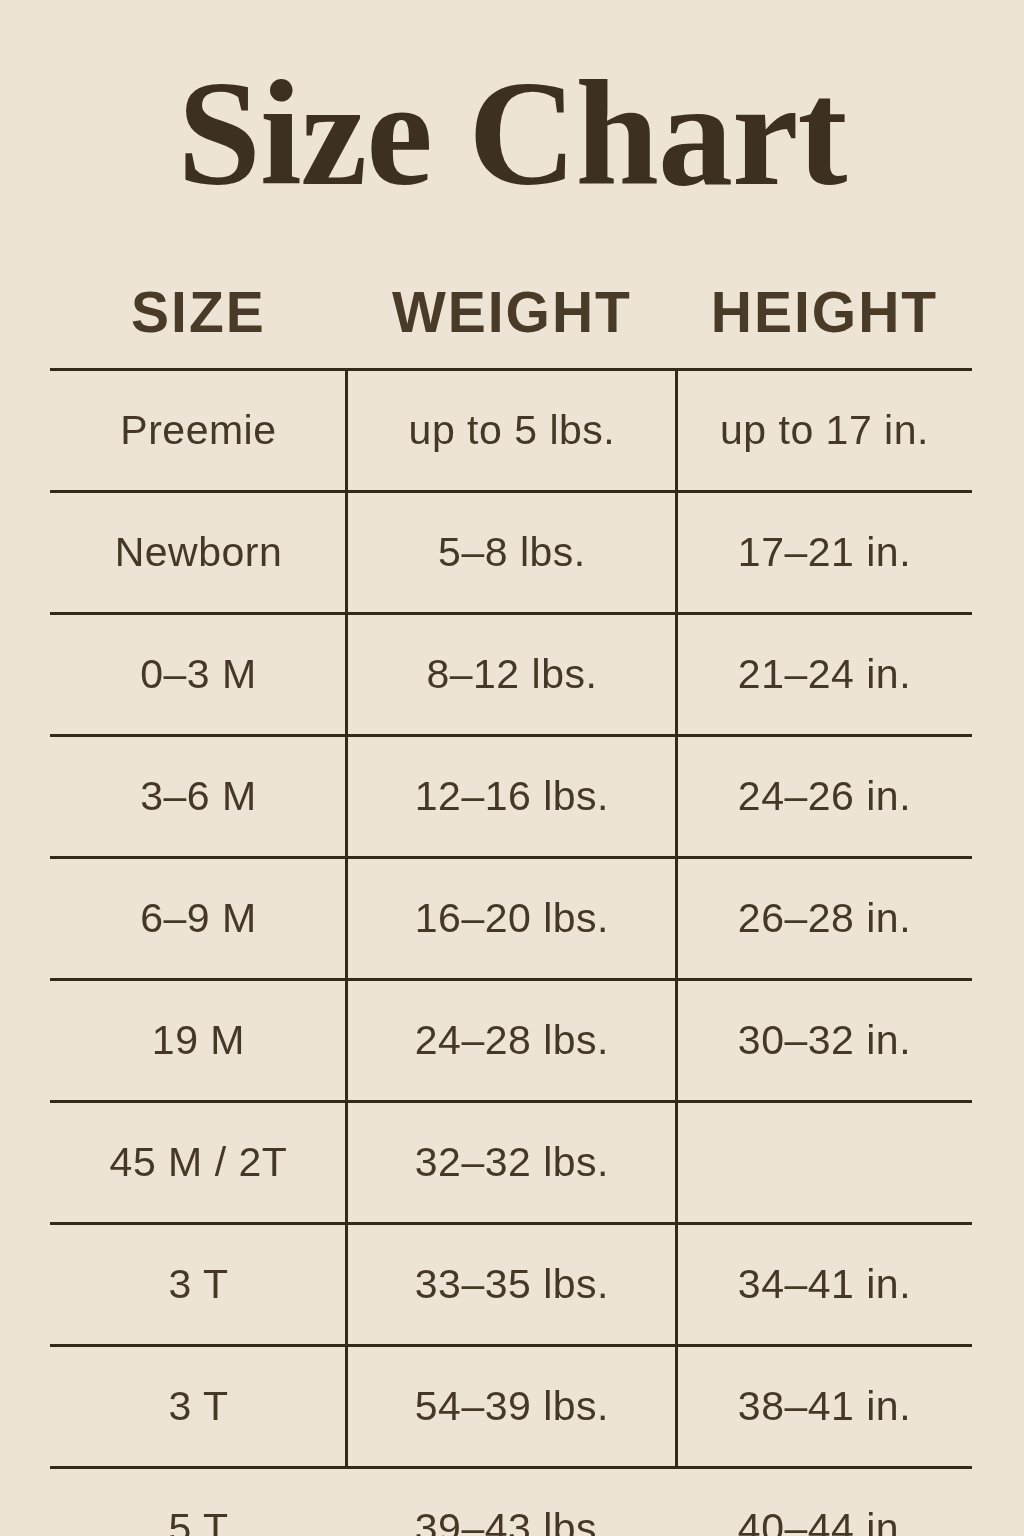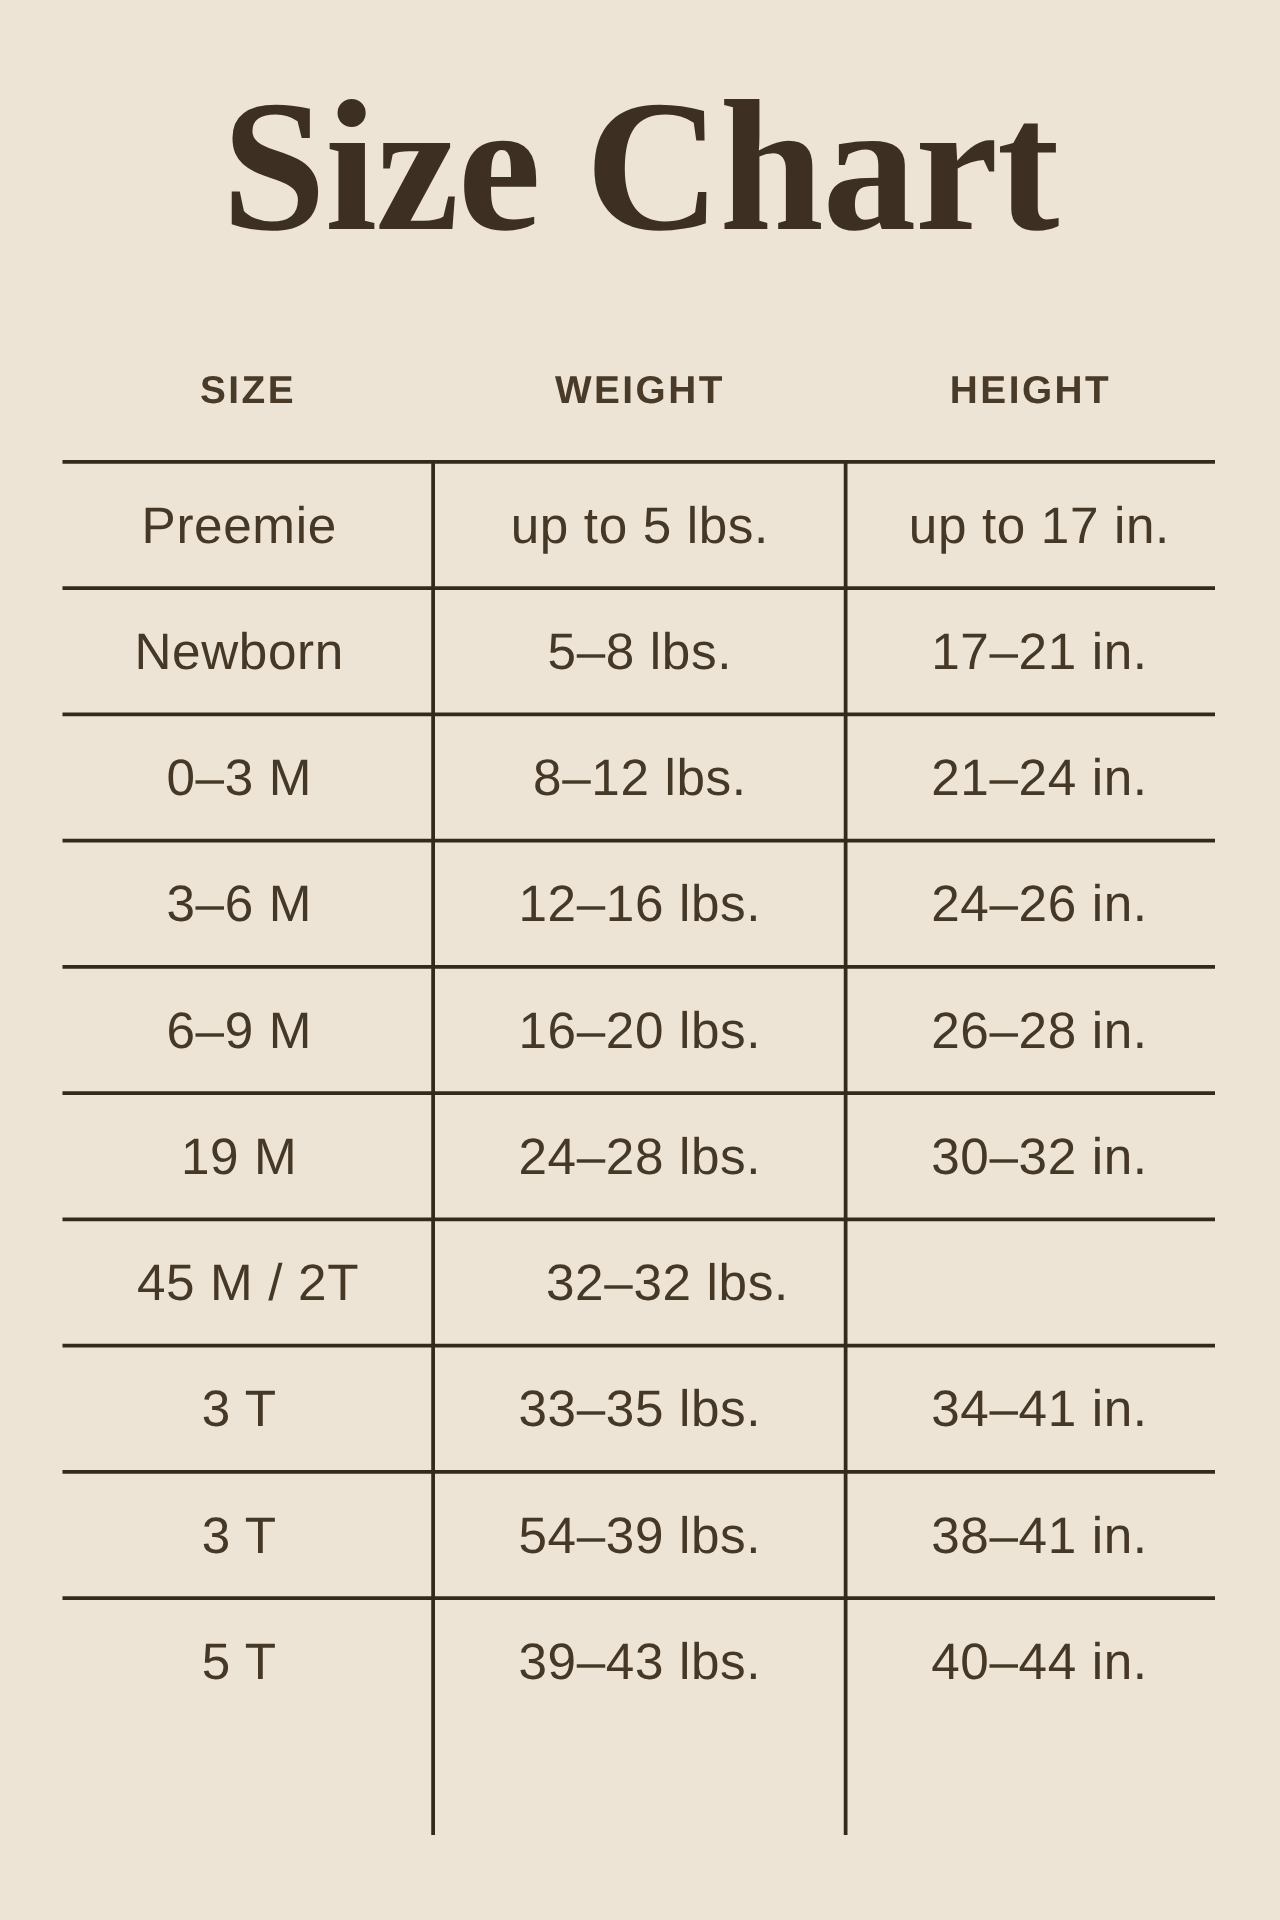--- a/index.html
+++ b/index.html
@@ -17,32 +17,31 @@
     font-family:"Liberation Serif",serif;
     font-weight:700;
     font-size:150px;line-height:1;
     letter-spacing:-1px;
     color:var(--title-color,#3D3023);
   }
 
   .thead{
     position:absolute;left:50px;top:270px;width:922px;height:84px;
     display:flex;align-items:center;
-    font-weight:700;font-size:31px;letter-spacing:2px;
+    font-weight:700;font-size:57px;letter-spacing:2px;
     color:var(--header-color,#4A3A28);
   }
   .c1{width:32.2%;display:flex;justify-content:center;}
   .c2{width:35.8%;display:flex;justify-content:center;}
   .c3{width:32.0%;display:flex;justify-content:center;}
 
   .tbody{position:absolute;left:50px;top:368px;width:922px;}
   .trow{
-    display:flex;height:101px;box-sizing:border-box;
+    display:flex;height:122px;box-sizing:border-box;
     border-top:3px solid var(--line-color,#342A1C);
-    gap:22px;
   }
   .cell{
     display:flex;align-items:center;justify-content:center;
     font-size:41px;letter-spacing:0.5px;
     color:var(--body-color,#463827);
   }
 
   .vline{
     position:absolute;top:368px;width:3px;height:1100px;
     background:var(--line-color,#342A1C);

